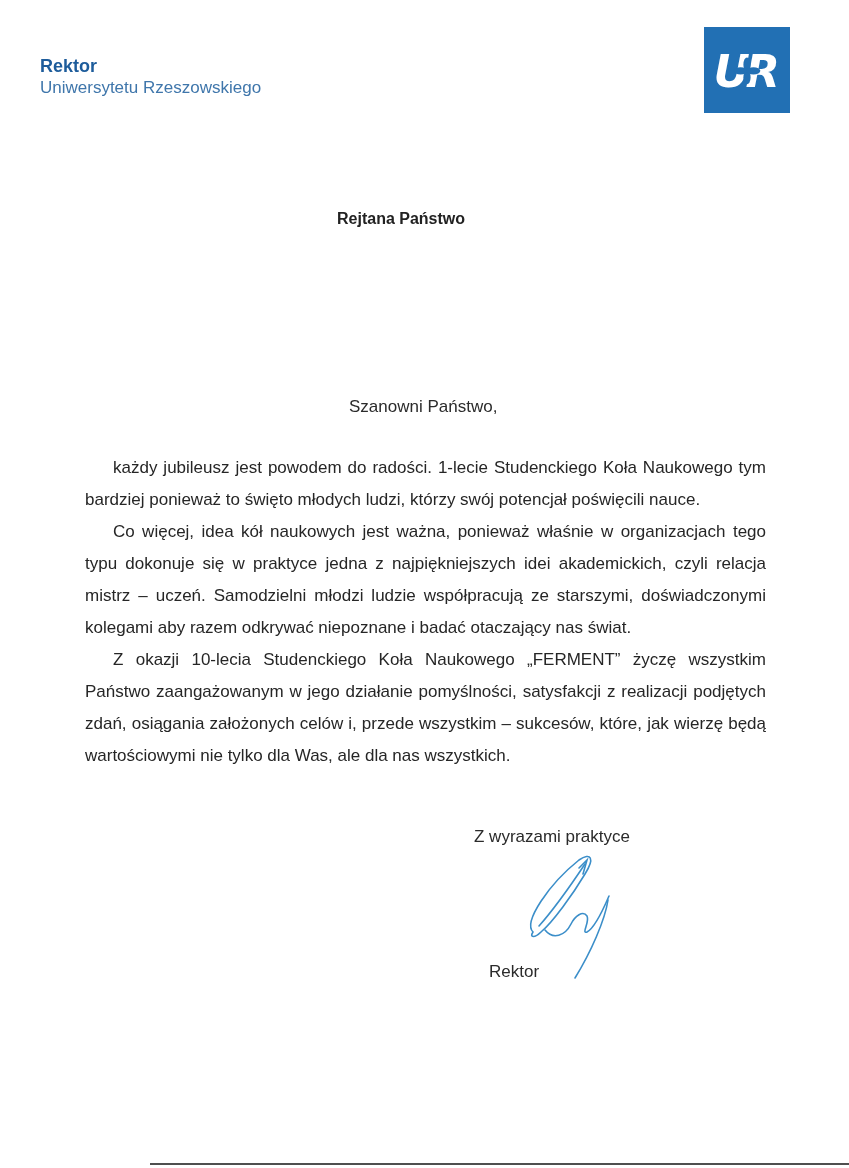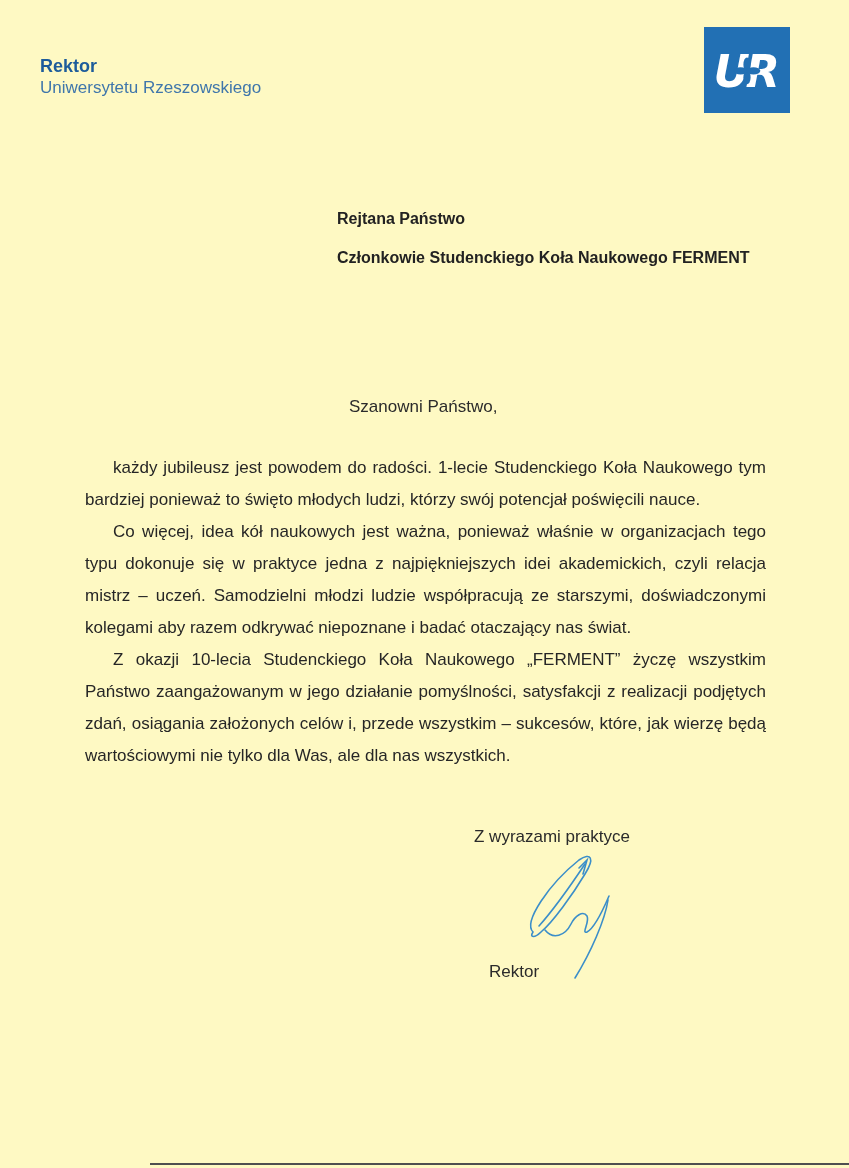--- a/index.html
+++ b/index.html
@@ -6,21 +6,21 @@
     margin: 0;
     padding: 0;
     background: #e9e9e9;
     font-family: "Liberation Sans", sans-serif;
   }
   .page {
     position: relative;
     width: 849px;
     height: 1168px;
     margin: 0 auto;
-    background: #fef9c3;
+    background: #ffffff;
     overflow: hidden;
     color: #2b2b2b;
   }
 
   
   .sender { position: absolute; left: 40px; top: 55px; }
   .sender-title { font-size: 18px; font-weight: bold; color: #1d5c9b; line-height: 22px; }
   .sender-org   { font-size: 17px; color: #3f76ab; line-height: 22px; text-align: center; }
 
   
@@ -72,21 +72,20 @@
         <ellipse cx="0" cy="7.5" rx="4.2" ry="8"></ellipse>
         <ellipse cx="-7.5" cy="0" rx="8" ry="4.2"></ellipse>
         <ellipse cx="7.5" cy="0" rx="8" ry="4.2"></ellipse>
       </g>
     </svg>
   </div>
 
 
   <div class="addressee">
     <div>Rejtana Państwo</div>
-    <div>Członkowie Studenckiego Koła Naukowego FERMENT</div>
   </div>
 
   <div class="salutation">Szanowni Państwo,</div>
 
   <div class="body-text">
     <p>każdy jubileusz jest powodem do radości. 1-lecie Studenckiego Koła Naukowego tym bardziej ponieważ to święto młodych ludzi, którzy swój potencjał poświęcili nauce.</p>
     <p>Co więcej, idea kół naukowych jest ważna, ponieważ właśnie w organizacjach tego typu dokonuje się w praktyce jedna z najpiękniejszych idei akademickich, czyli relacja mistrz – uczeń. Samodzielni młodzi ludzie współpracują ze starszymi, doświadczonymi kolegami aby razem odkrywać niepoznane i badać otaczający nas świat.</p>
     <p>Z okazji 10-lecia Studenckiego Koła Naukowego „FERMENT” życzę wszystkim Państwo zaangażowanym w jego działanie pomyślności, satysfakcji z realizacji podjętych zdań, osiągania założonych celów i, przede wszystkim – sukcesów, które, jak wierzę będą wartościowymi nie tylko dla Was, ale dla nas wszystkich.</p>
   </div>
 

